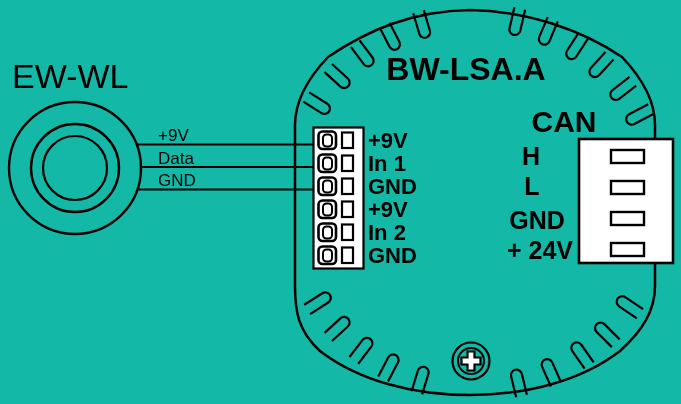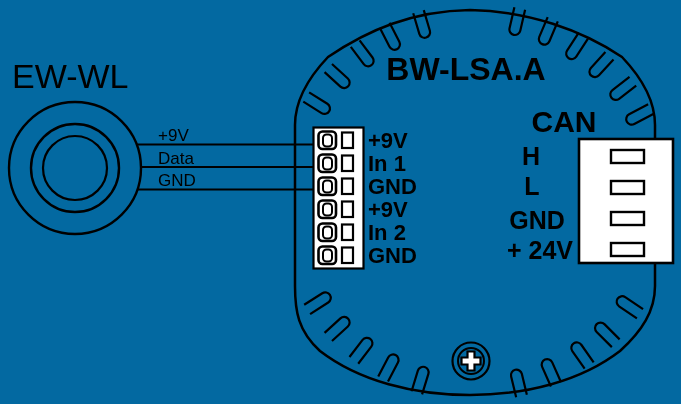--- a/index.html
+++ b/index.html
@@ -1,16 +1,16 @@
 <!DOCTYPE html>
 <html style="--ink: #000000;"><head>
 <meta charset="utf-8">
 <style>
   html,body{margin:0;padding:0;background:#fff;}
-  .stage{width:681px;height:404px;position:relative;background:#0369a1;overflow:hidden;}
+  .stage{width:681px;height:404px;position:relative;background:#14b8a6;overflow:hidden;}
   svg text{font-family:"Liberation Sans", sans-serif;fill:var(--ink,#000);}
   .t-sensor{font-size:34px;font-weight:400;}
   .t-title{font-size:32px;font-weight:bold;}
   .t-can{font-size:30px;font-weight:bold;text-anchor:middle;}
   .t-canpin{font-size:25px;font-weight:bold;text-anchor:middle;}
   .t-pin{font-size:22px;font-weight:bold;}
   .t-wire{font-size:17px;font-weight:400;}
   .ln{stroke:var(--ink,#000);fill:none;}
   .lnw{stroke:var(--ink,#000);fill:#fff;}
 </style>

